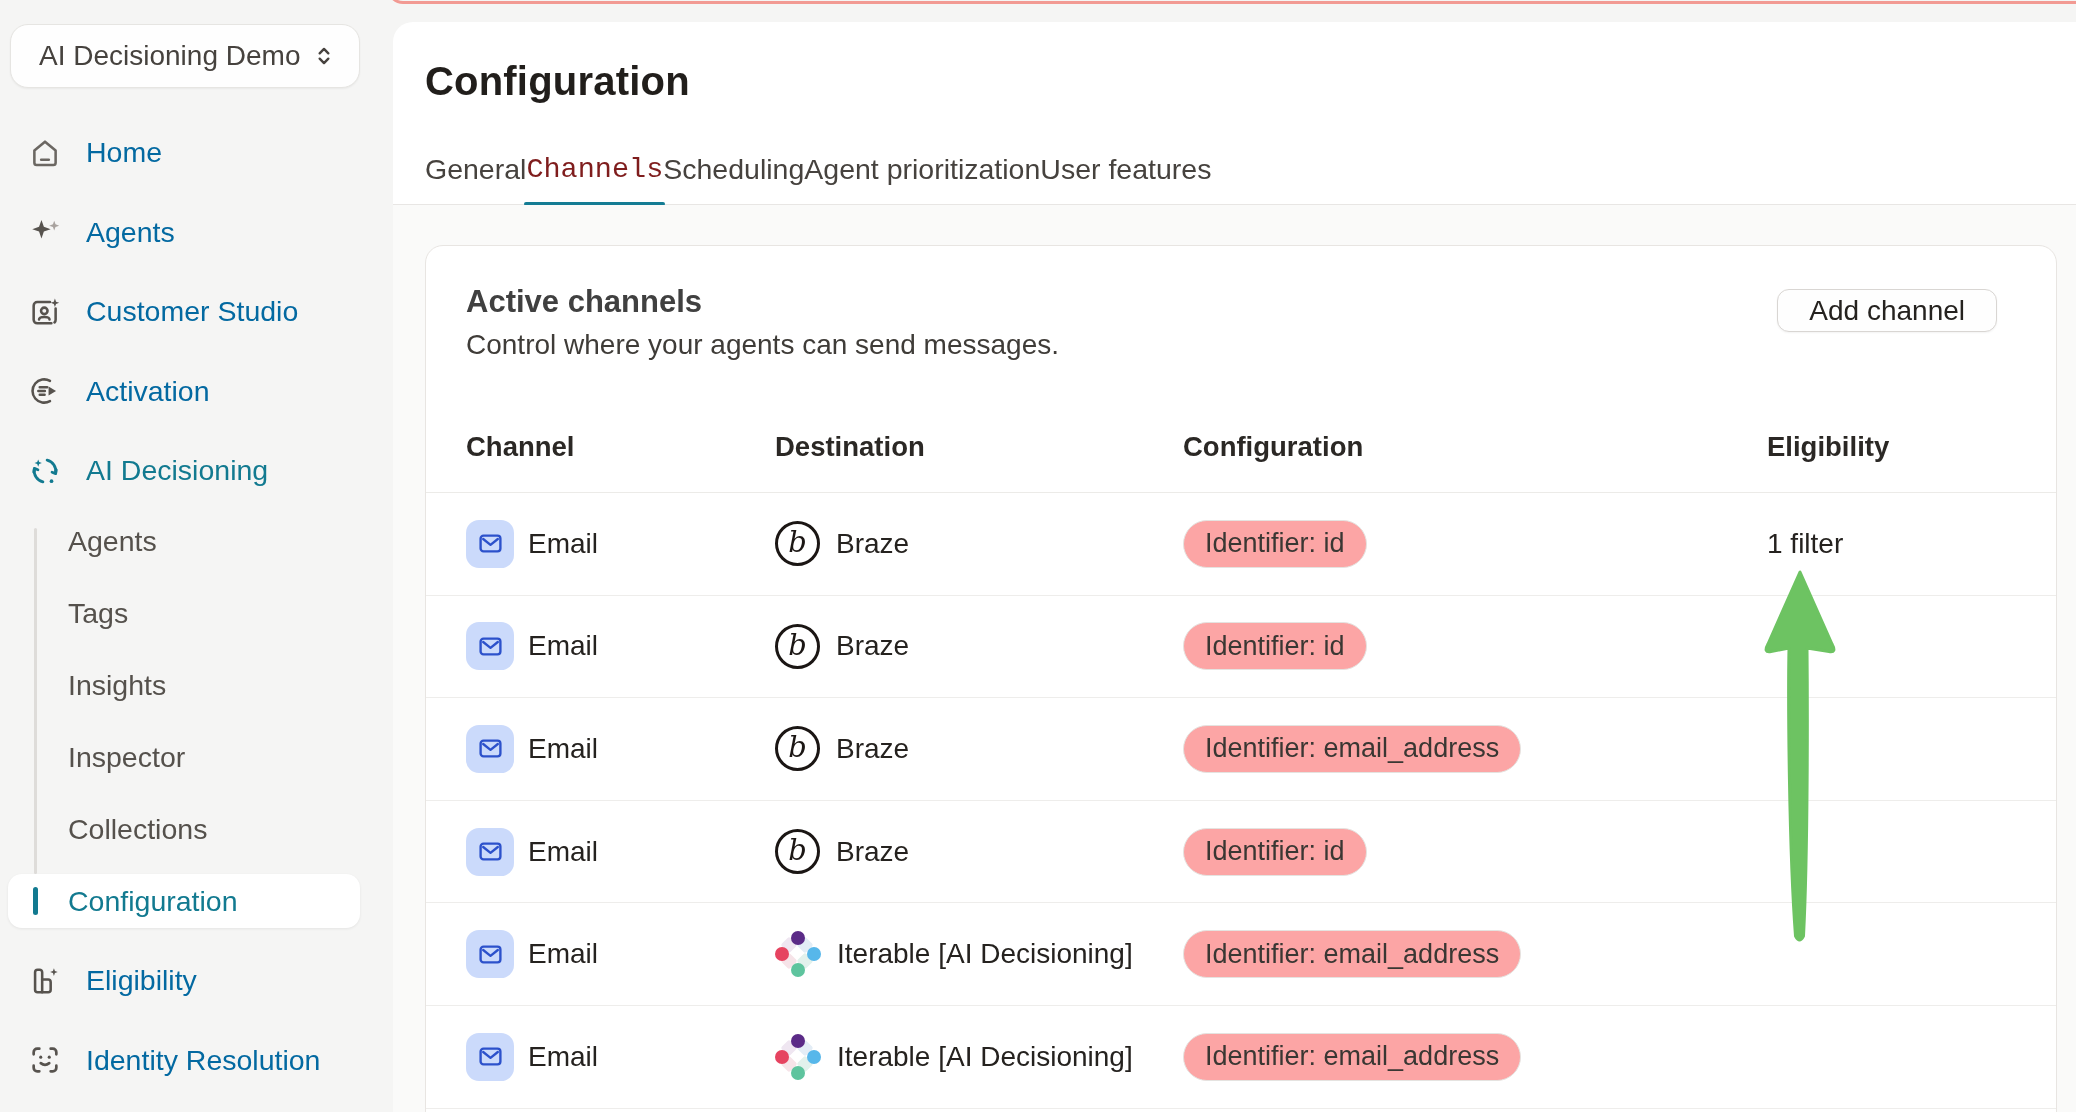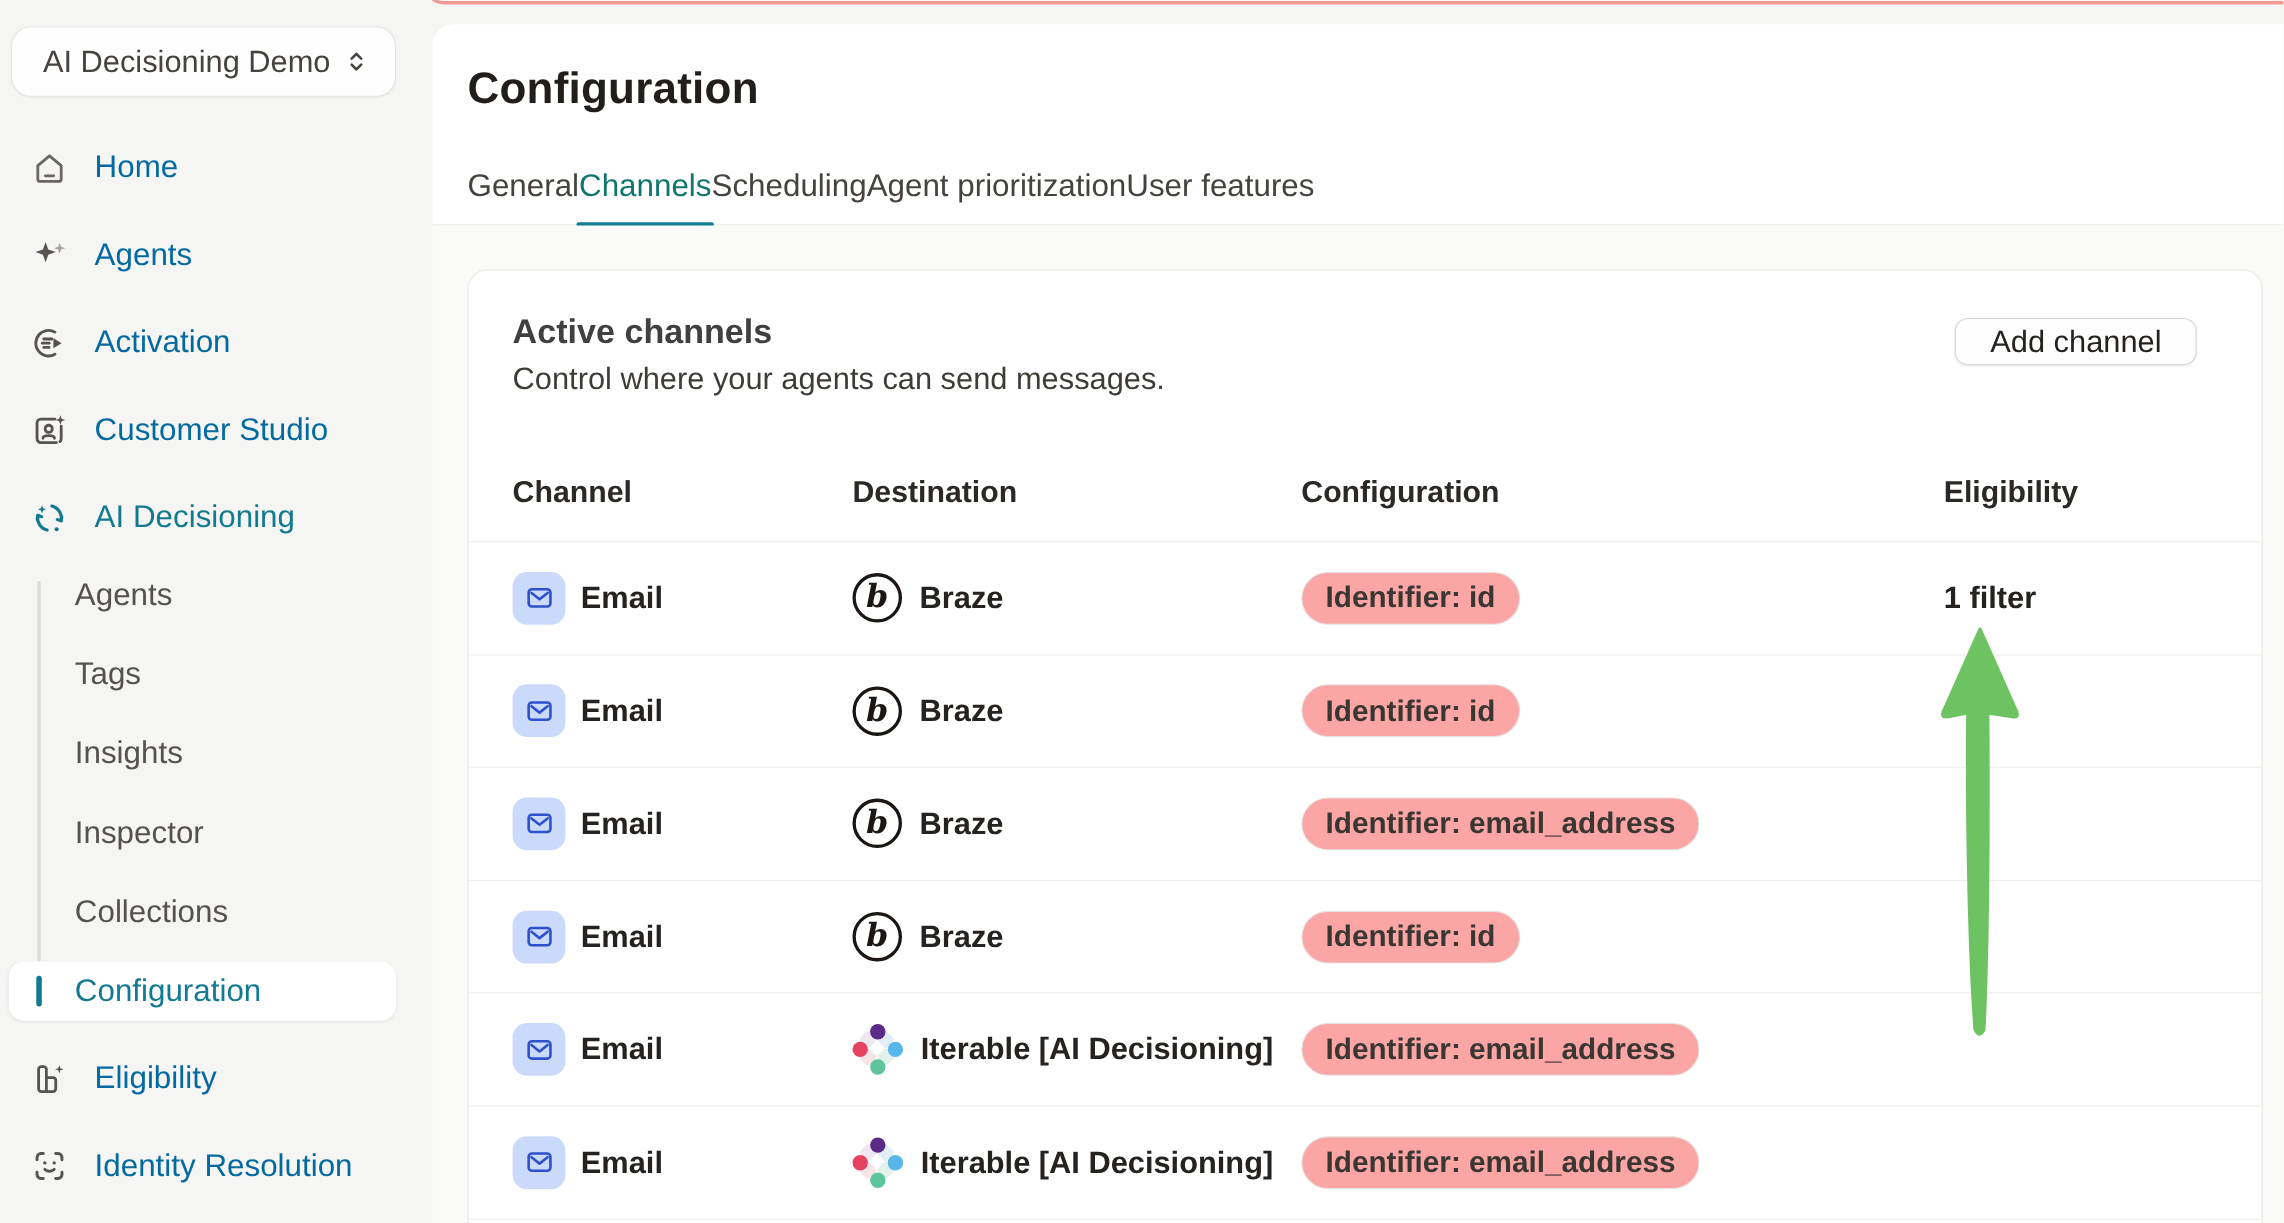--- a/index.html
+++ b/index.html
@@ -36,39 +36,39 @@
   .sub-item.active span.sl { color:#127a90; }
   .active-bar { position:absolute; left:25px; top:13px; width:4.5px; height:28px; background:#127a90; border-radius:3px; }
 
   
   .panel { position:absolute; left:393px; top:22px; right:0; bottom:0; background:#ffffff;
     border-top-left-radius:20px; z-index:1; }
   .page-title { position:absolute; left:32px; top:37px; font-size:40px; font-weight:700; color:#211e1b; letter-spacing:.2px; }
   .tabs { position:absolute; left:0; right:0; top:113px; height:70px; display:flex; 
     padding-left:32px; align-items:stretch; border-bottom:1.5px solid #e8e6e4; }
   .tab { display:flex; align-items:center; font-size:28.5px; color:#46423e; position:relative; cursor:pointer; }
-  .tab.active { color:#0f766e; }
+  .tab.active { color:#7f1d1d;font-family:Liberation Mono, monospace; }
   .tab.active::after { content:""; position:absolute; left:-2px; right:-2px; bottom:-2px; height:4.5px;
     background:#147c94; border-radius:2px; }
 
   .content { position:absolute; left:0; right:0; top:183px; bottom:0; background:#fafaf9; overflow:hidden; }
 
   .card { position:relative; margin:40px 0 0 32px; width:1632px; height:1100px;
     background:#ffffff; border:1.5px solid #e8e5e2; border-radius:18px; }
   .card-head { position:relative; height:155px; padding:36px 40px 0; }
   .card-head h2 { font-size:31px; line-height:40px; font-weight:700; color:#404040; }
   .card-head p { font-size:28px; line-height:38px; margin-top:4px; color:#3f3c38; }
   .add-btn { position:absolute; top:43px; right:59px; height:43px; padding:0 31px;
     background:#fefefe; border:1.5px solid #d9d6d3; border-radius:12px;
     box-shadow:0 1px 2px rgba(0,0,0,.05); font-family:inherit; font-size:28px; color:#25221f; cursor:pointer; }
 
   .thead, .trow { display:grid; grid-template-columns:309px 408px 584px 1fr; padding:0 40px; align-items:center; }
   .thead { height:92px; border-bottom:1.5px solid #ecebe8; }
   .thead span { font-size:27.5px; font-weight:700; color:#2b2825; }
-  .trow { height:102.6px; border-bottom:1.5px solid #eeedeb;font-weight:bold; }
+  .trow { height:102.6px; border-bottom:1.5px solid #eeedeb; }
   .cell { display:flex; align-items:center; }
   .cell .ctext { font-size:28px; color:#25221f; }
 
   .email-ic { width:48px; height:48px; border-radius:13px; background:#cbdafb; flex:none;
     display:flex; align-items:center; justify-content:center; margin-right:14px; }
   .dest .braze-ic, .dest .iter-ic { margin-right:16px; }
   .braze-ic { width:45px; height:45px; border-radius:50%; border:3px solid #1b1614; flex:none;
     display:flex; align-items:center; justify-content:center; }
   .braze-ic i { font-family:"DejaVu Serif", serif; font-style:italic; font-size:29px; color:#1b1614;
     line-height:1; transform:translateY(-1px); }
@@ -126,39 +126,39 @@
           <svg class="ic" width="34" height="34" viewBox="0 0 24 24" fill="#57534e">
             <path d="M9.5 3.5 L11.2 8.3 L16 10 L11.2 11.7 L9.5 16.5 L7.8 11.7 L3 10 L7.8 8.3 Z"></path>
             <path fill="#a8a29e" d="M18.5 4 L19.4 6.6 L22 7.5 L19.4 8.4 L18.5 11 L17.6 8.4 L15 7.5 L17.6 6.6 Z"></path>
             <path fill="#a8a29e" d="M13.5 16.5 a2.2 2.2 0 0 0 2.6 2.6 a2.2 2.2 0 0 1 -2.6 -2.6 Z"></path>
           </svg>
         </span>
         <span class="nlabel">Agents</span>
       </div>
       <div class="nav-item">
         <span class="nicon">
-          <svg class="ic" width="34" height="34" viewBox="0 0 24 24" fill="none" stroke="#57534e" stroke-width="1.8" stroke-linecap="round">
-            <path d="M15.5 19.1 a8.2 8.2 0 1 1 0 -14.2"></path>
-            <path d="M8.3 9.3 h5.2 M7.3 12 h4.6 M8.3 14.7 h3.4"></path>
-            <path fill="#57534e" stroke="none" d="M14.5 8.8 L19.8 12 L14.5 15.2 Z"></path>
-          </svg>
-        </span>
-        <span class="nlabel">Activation</span>
-      </div>
-      <div class="nav-item">
-        <span class="nicon">
           <svg class="ic" width="34" height="34" viewBox="0 0 24 24" fill="none" stroke="#57534e" stroke-width="1.8" stroke-linecap="round" stroke-linejoin="round">
             <path d="M16.5 20 H6.5 a2.5 2.5 0 0 1 -2.5 -2.5 V7.5 A2.5 2.5 0 0 1 6.5 5 h9"></path>
             <path d="M19.5 9.5 v8 a2.5 2.5 0 0 1 -.8 1.9"></path>
             <circle cx="11.5" cy="11.2" r="2.3"></circle>
             <path d="M7.8 17.3 c0 -2.4 7.4 -2.4 7.4 0"></path>
             <path fill="#57534e" stroke="none" d="M19 2.5 L19.8 4.7 L22 5.5 L19.8 6.3 L19 8.5 L18.2 6.3 L16 5.5 L18.2 4.7 Z"></path>
           </svg>
         </span>
         <span class="nlabel">Customer Studio</span>
+      </div>
+      <div class="nav-item">
+        <span class="nicon">
+          <svg class="ic" width="34" height="34" viewBox="0 0 24 24" fill="none" stroke="#57534e" stroke-width="1.8" stroke-linecap="round">
+            <path d="M15.5 19.1 a8.2 8.2 0 1 1 0 -14.2"></path>
+            <path d="M8.3 9.3 h5.2 M7.3 12 h4.6 M8.3 14.7 h3.4"></path>
+            <path fill="#57534e" stroke="none" d="M14.5 8.8 L19.8 12 L14.5 15.2 Z"></path>
+          </svg>
+        </span>
+        <span class="nlabel">Activation</span>
       </div>
       <div class="nav-item active">
         <span class="nicon">
           <svg class="ic" width="34" height="34" viewBox="0 0 24 24" fill="none" stroke="#127a90" stroke-width="2" stroke-linecap="round" stroke-linejoin="round">
             <path d="M13.5 4.3 a8 8 0 0 1 6 9.2"></path>
             <path d="M19.9 11.2 l-.4 2.6 -2.5 -.9"></path>
             <path d="M10.5 19.7 a8 8 0 0 1 -6 -9.2"></path>
             <path d="M4.1 12.8 l.4 -2.6 2.5 .9"></path>
             <path fill="#127a90" stroke="none" d="M7.2 3.8 L7.9 5.7 L9.8 6.4 L7.9 7.1 L7.2 9 L6.5 7.1 L4.6 6.4 L6.5 5.7 Z"></path>
             <circle fill="#127a90" stroke="none" cx="16.6" cy="19.2" r="1.3"></circle>

